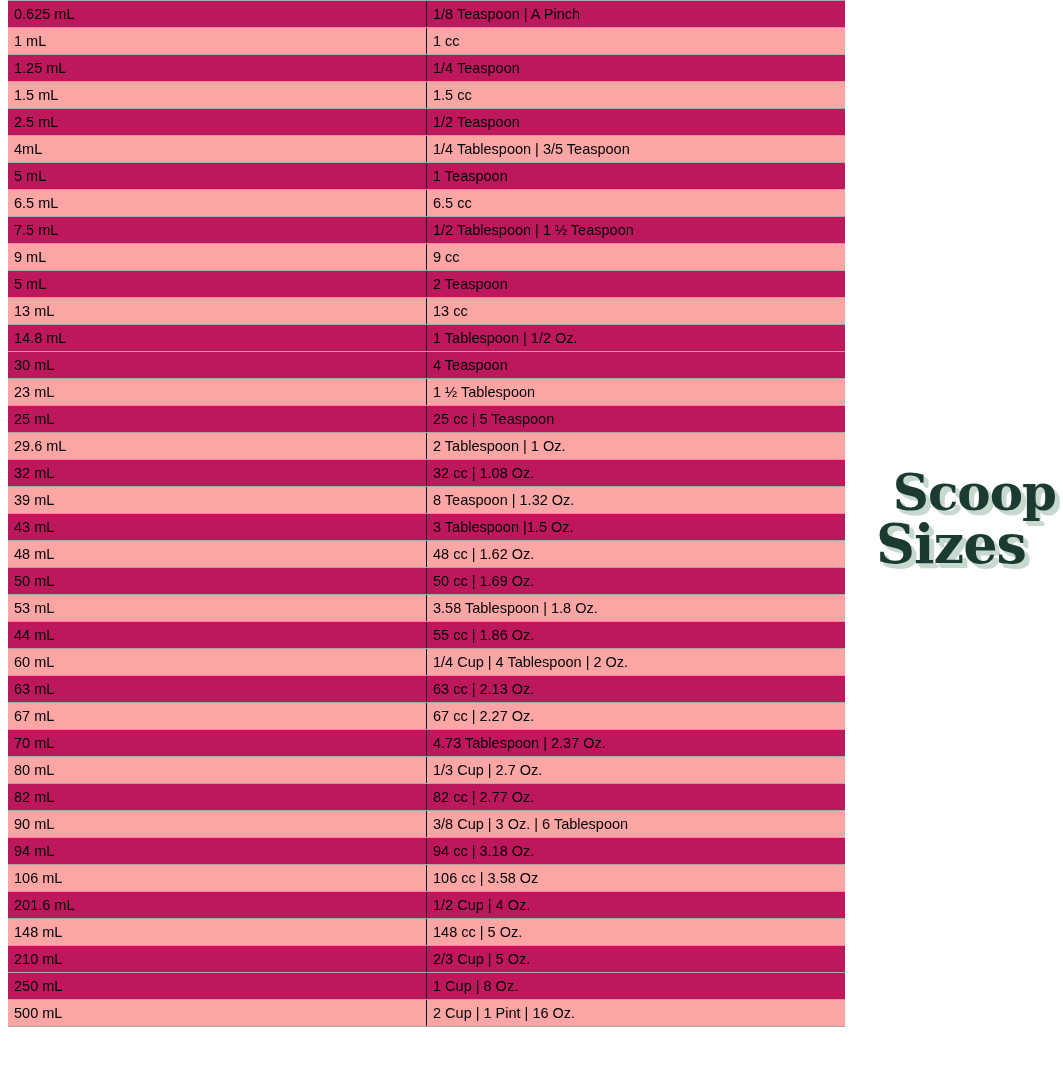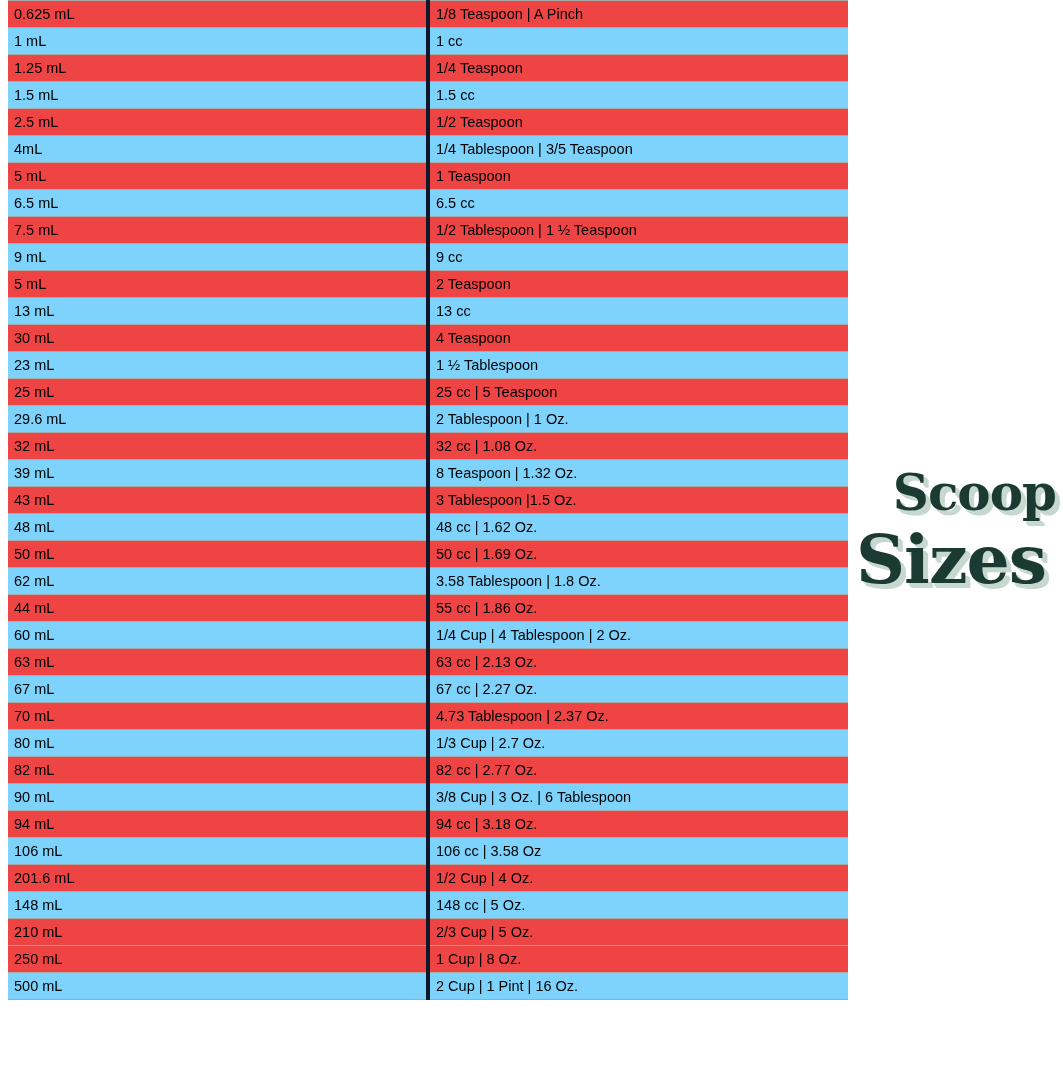--- a/index.html
+++ b/index.html
@@ -37,28 +37,28 @@
     line-height: 26px;
     white-space: nowrap;
     overflow: hidden;
   }
 
   #conversion-table td.col-ml {
     width: 412px;
   }
   #conversion-table td.col-eq {
     width: 412px;
-    border-left: 4px solid #0f172a;
+    border-left: 1px solid #0f172a;
   }
 
   #conversion-table tr.shaded td {
-    background: #ef4444;
+    background: #be185d;
   }
   #conversion-table tr.plain td {
-    background: #7dd3fc;
+    background: #fca5a5;
   }
 
   
   #logo {
     position: absolute;
     left: 846px;
     top: 470px;
     width: 210px;
     height: 130px;
     text-align: center;
@@ -72,22 +72,22 @@
     text-shadow:
        3px 3px 0 #c7d8cf,
        4px 4px 0 #c7d8cf,
        5px 5px 0 #c7d8cf;
   }
   #logo .logo-line.l1 {
     font-size: 50px;
     text-align: right;
   }
   #logo .logo-line.l2 {
-    font-size: 68px;
-    margin-top: 12px;
+    font-size: 54px;
+    margin-top: 4px;
   }
 </style>
 </head>
 <body>
 
 <table id="conversion-table">
   <tbody>
       <tr class="shaded">
         <td class="col-ml">0.625 mL</td>
         <td class="col-eq">1/8 Teaspoon | A Pinch</td>
@@ -130,20 +130,24 @@
       </tr>
       <tr class="shaded">
         <td class="col-ml">5 mL</td>
         <td class="col-eq">2 Teaspoon</td>
       </tr>
       <tr class="plain">
         <td class="col-ml">13 mL</td>
         <td class="col-eq">13 cc</td>
       </tr>
       <tr class="shaded">
+        <td class="col-ml">14.8 mL</td>
+        <td class="col-eq">1 Tablespoon | 1/2 Oz.</td>
+      </tr>
+      <tr class="shaded">
         <td class="col-ml">30 mL</td>
         <td class="col-eq">4 Teaspoon</td>
       </tr>
       <tr class="plain">
         <td class="col-ml">23 mL</td>
         <td class="col-eq">1 ½ Tablespoon</td>
       </tr>
       <tr class="shaded">
         <td class="col-ml">25 mL</td>
         <td class="col-eq">25 cc | 5 Teaspoon</td>
@@ -166,21 +170,21 @@
       </tr>
       <tr class="plain">
         <td class="col-ml">48 mL</td>
         <td class="col-eq">48 cc | 1.62 Oz.</td>
       </tr>
       <tr class="shaded">
         <td class="col-ml">50 mL</td>
         <td class="col-eq">50 cc | 1.69 Oz.</td>
       </tr>
       <tr class="plain">
-        <td class="col-ml">62 mL</td>
+        <td class="col-ml">53 mL</td>
         <td class="col-eq">3.58 Tablespoon | 1.8 Oz.</td>
       </tr>
       <tr class="shaded">
         <td class="col-ml">44 mL</td>
         <td class="col-eq">55 cc | 1.86 Oz.</td>
       </tr>
       <tr class="plain">
         <td class="col-ml">60 mL</td>
         <td class="col-eq">1/4 Cup | 4 Tablespoon | 2 Oz.</td>
       </tr>

